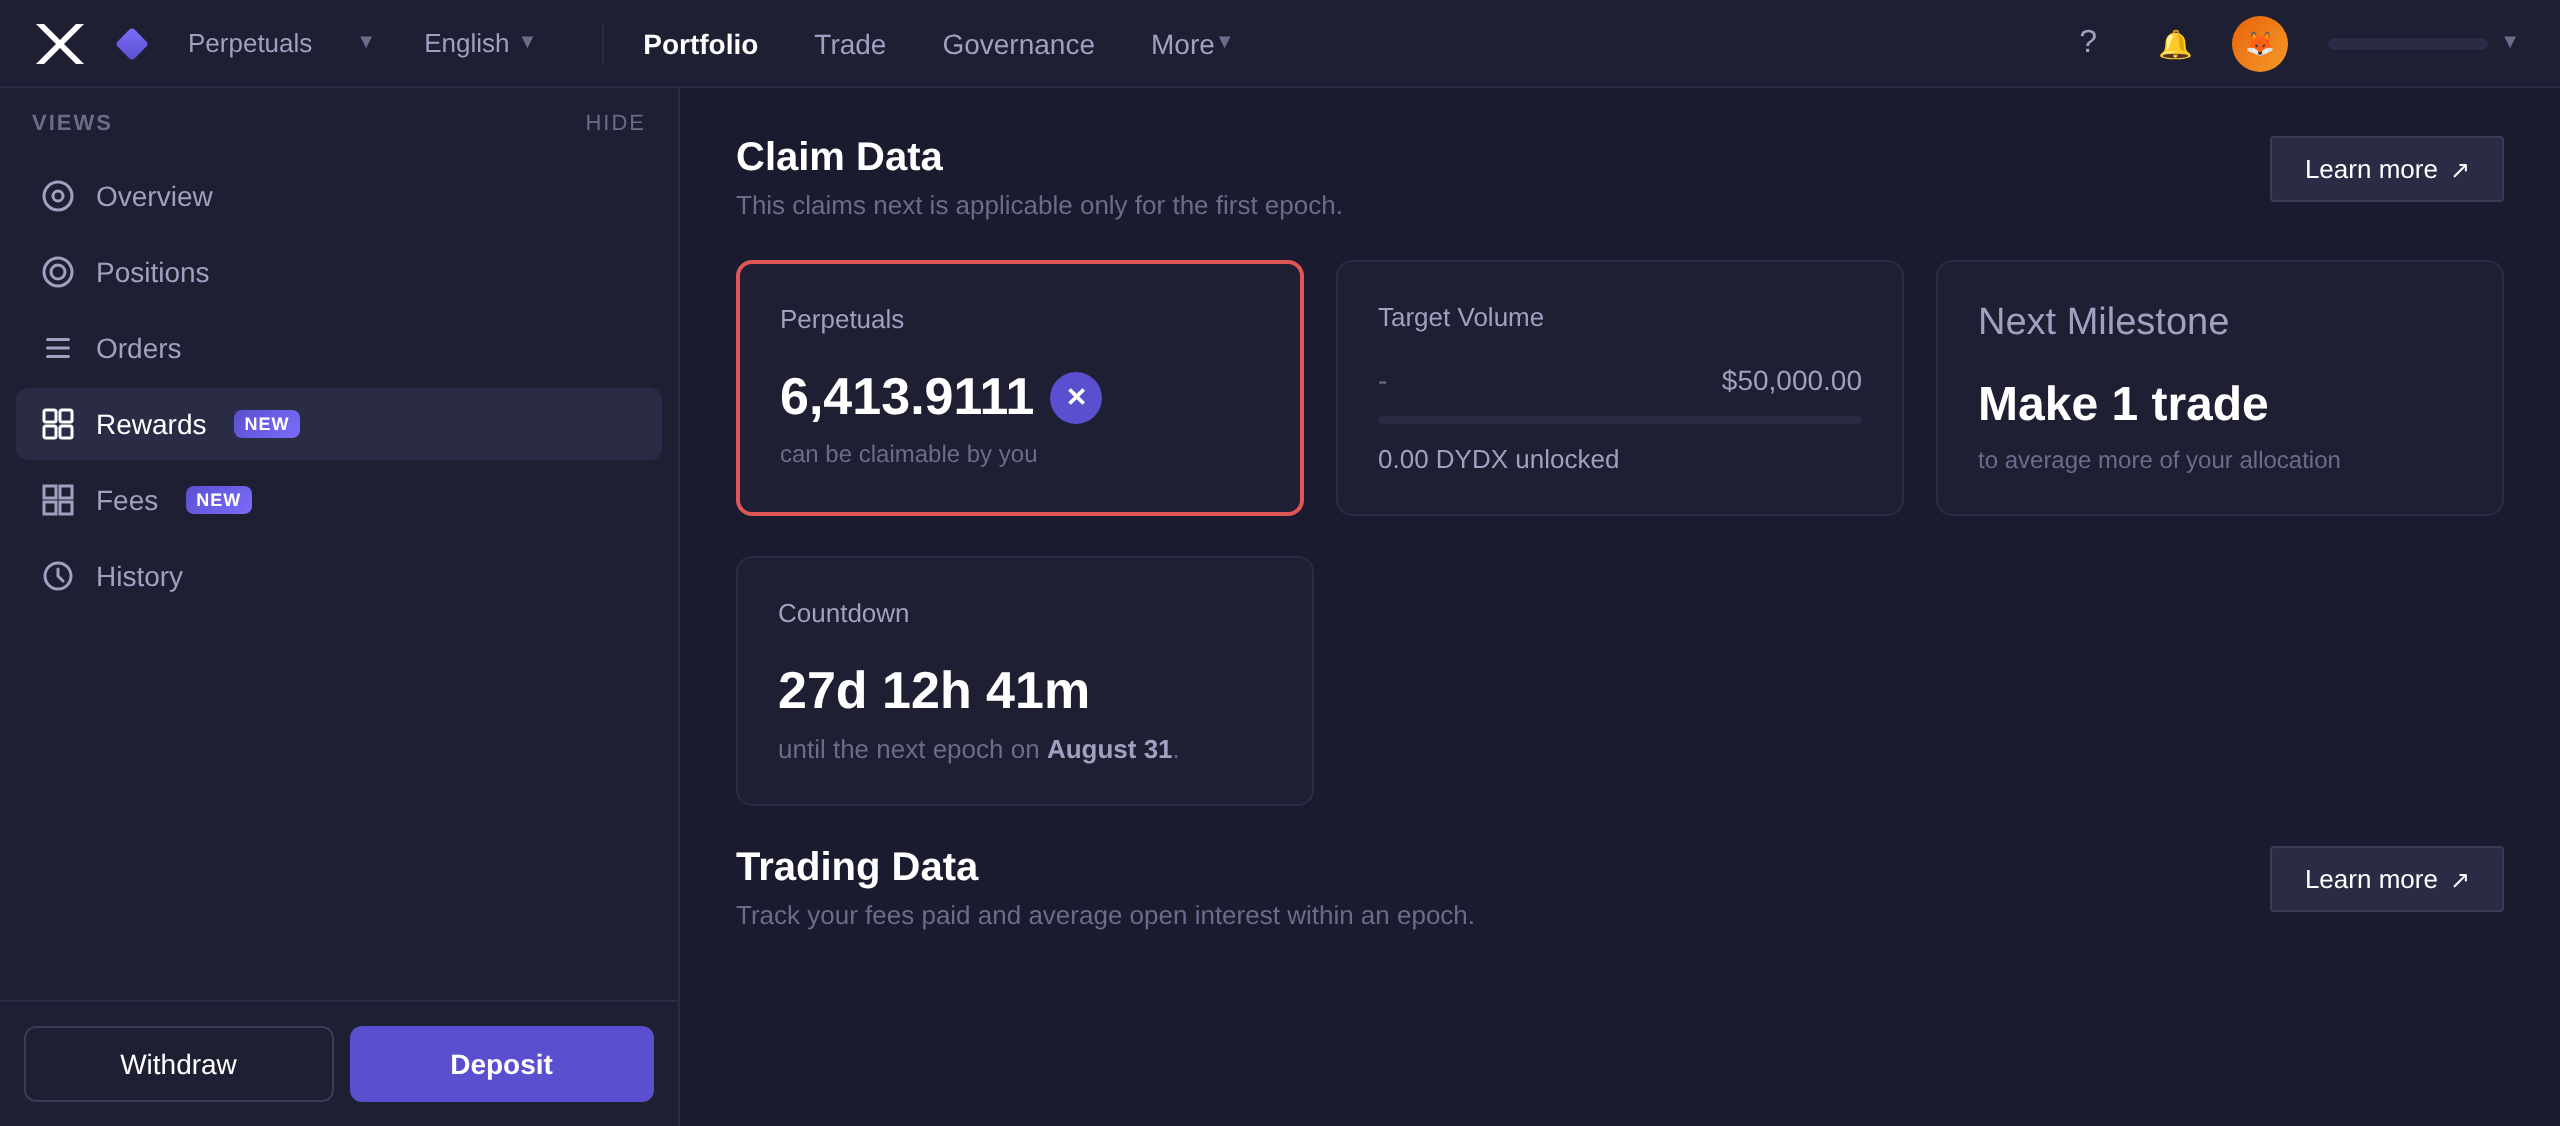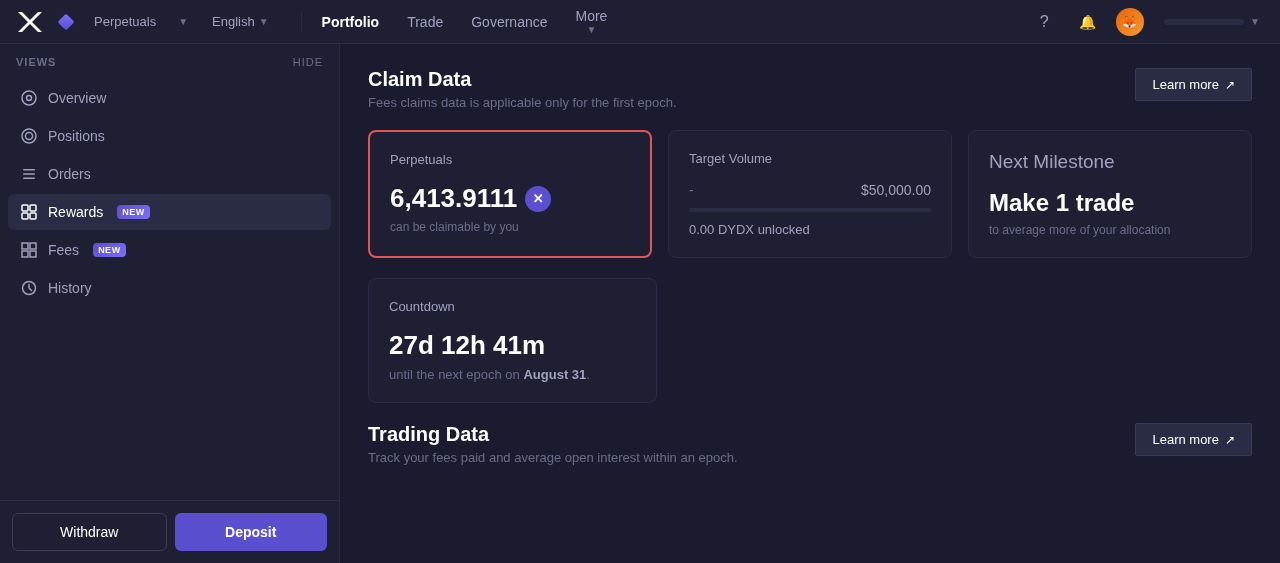--- a/index.html
+++ b/index.html
@@ -406,21 +406,21 @@
     <span>English</span>
     <span style="font-size:10px; color:#6b6c8a;">▼</span>
   </div>
 
   <div class="nav-divider"></div>
 
   <div class="nav-links">
     <a class="nav-link active">Portfolio</a>
     <a class="nav-link">Trade</a>
     <a class="nav-link">Governance</a>
-    <a class="nav-link" style="display:flex;align-items:center;gap:0;flex-direction:column;">
+    <a class="nav-link" style="display:flex;align-items:center;gap:0;">
       <span>More</span>
       <span style="font-size:10px; color:#6b6c8a;">▼</span>
     </a>
   </div>
 
   <div class="nav-right">
     <div class="nav-icon-btn">
       <span>?</span>
     </div>
     <div class="nav-icon-btn">
@@ -512,21 +512,21 @@
       <button class="btn-withdraw">Withdraw</button>
       <button class="btn-deposit">Deposit</button>
     </div>
   </aside>
 
   <main class="content">
 
     <div class="section-header">
       <div>
         <div class="section-title">Claim Data</div>
-        <div class="section-subtitle">Fees claims data is applicable only for the first epoch.</div>
+        <div class="section-subtitle">This claims next is applicable only for the first epoch.</div>
       </div>
       <button class="learn-more-btn">
         <span>Learn more</span>
         <span style="font-size:12px;">↗</span>
       </button>
     </div>
 
     <div class="cards-row">
 
       <div class="card highlighted">

